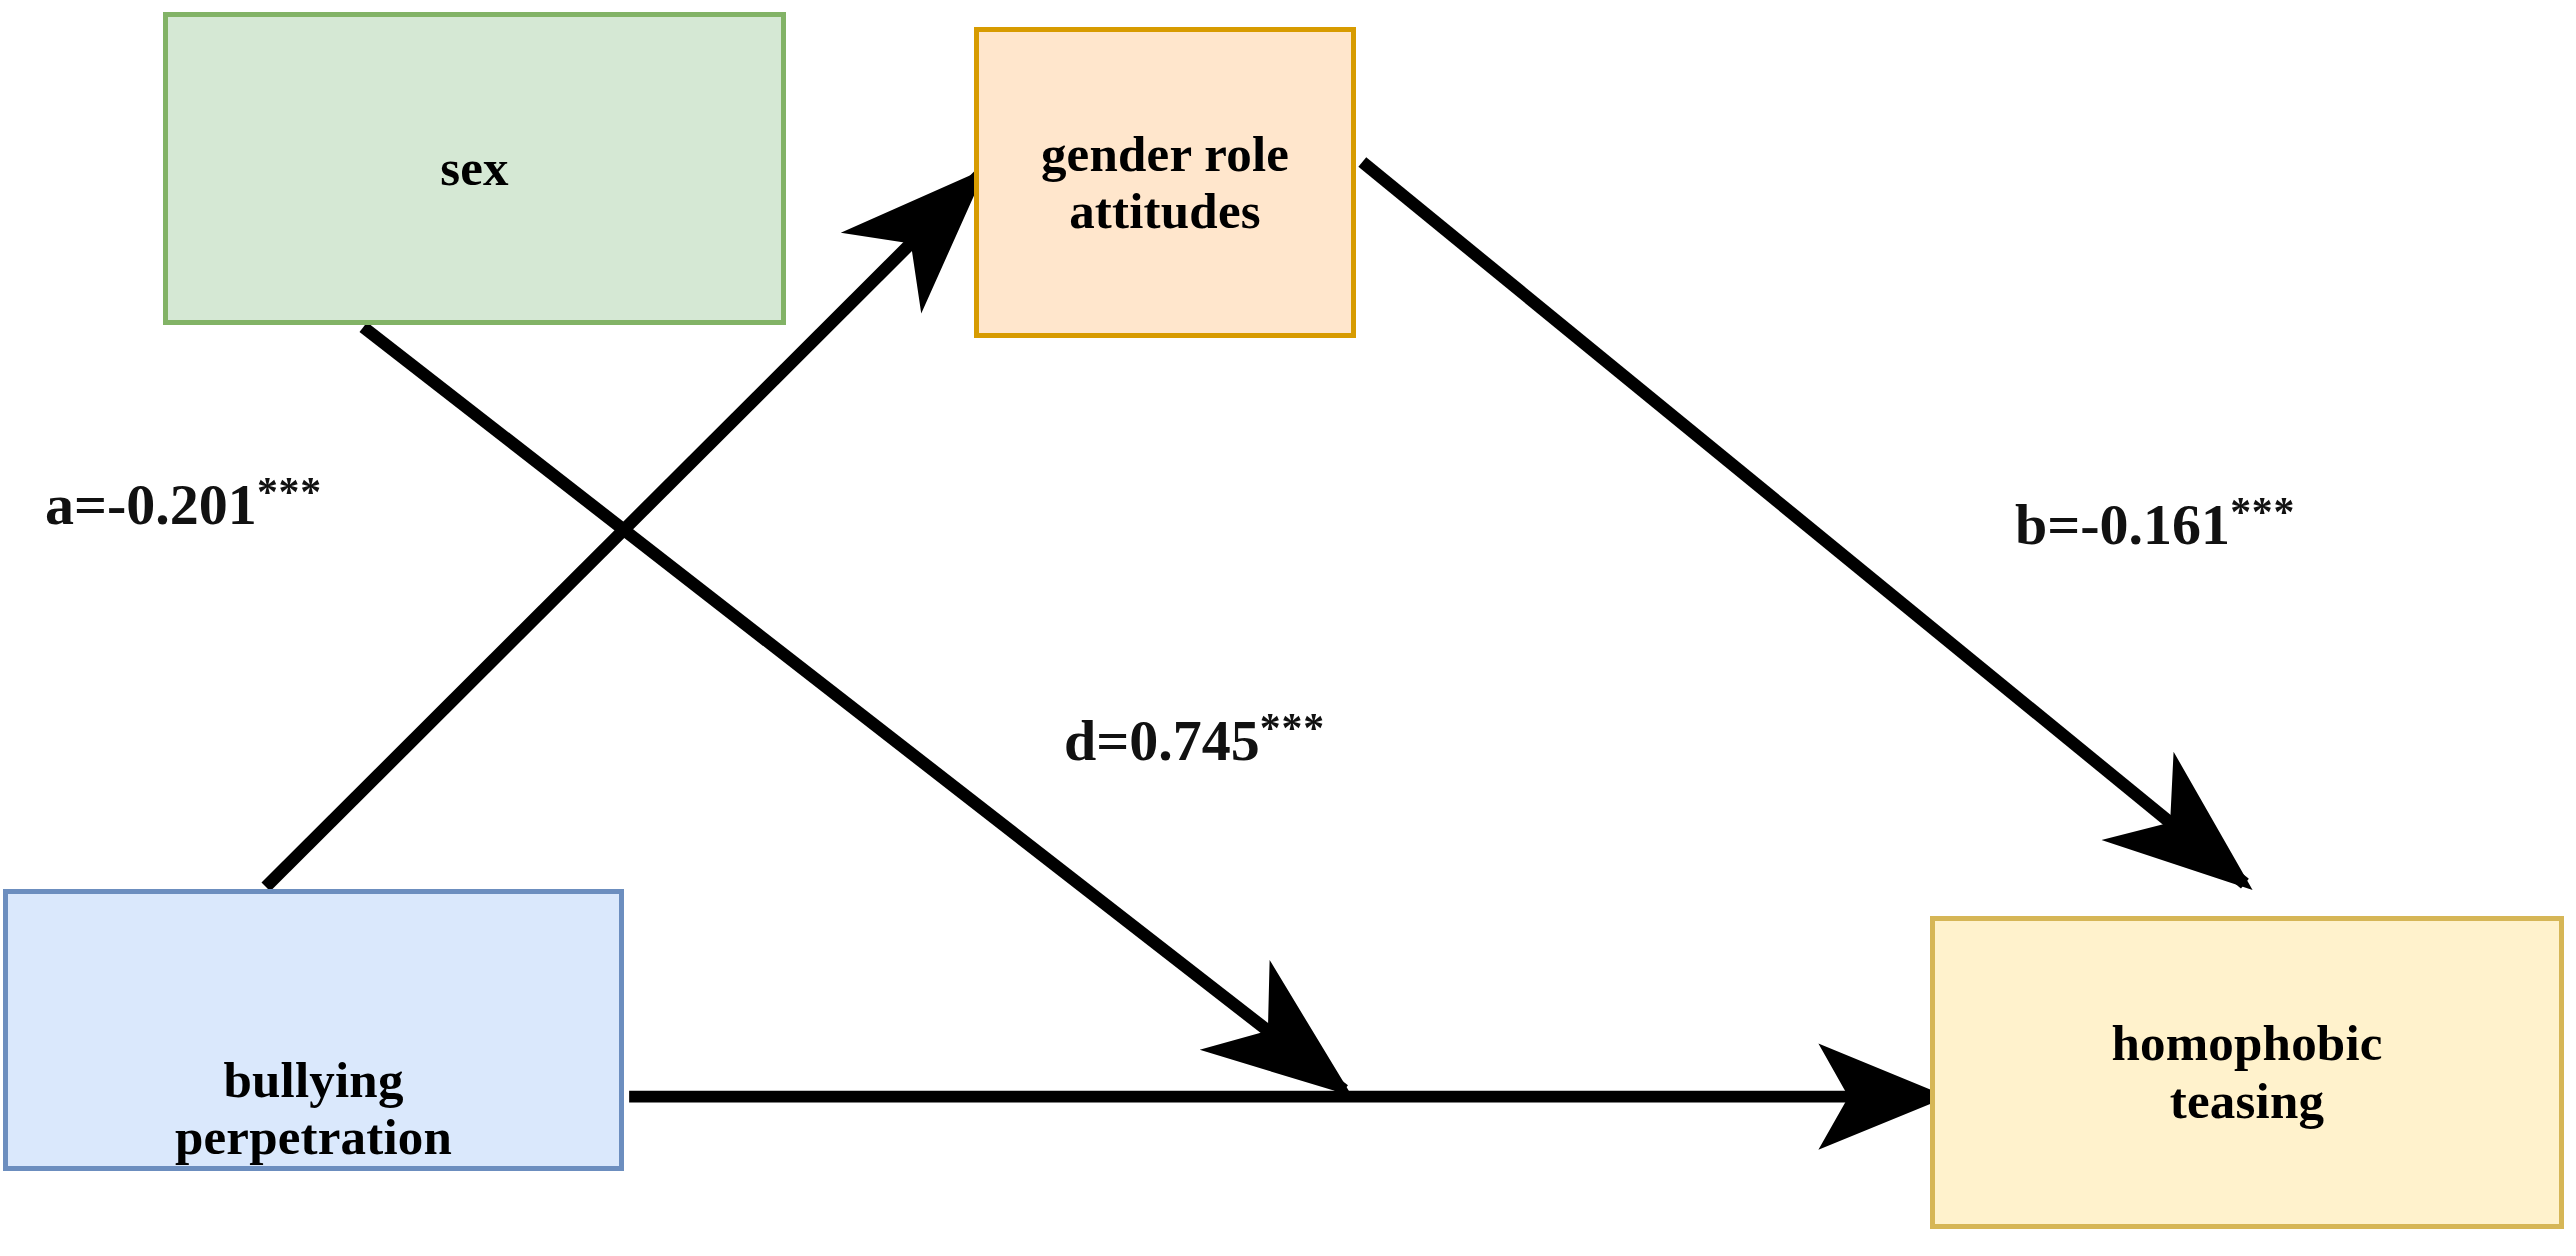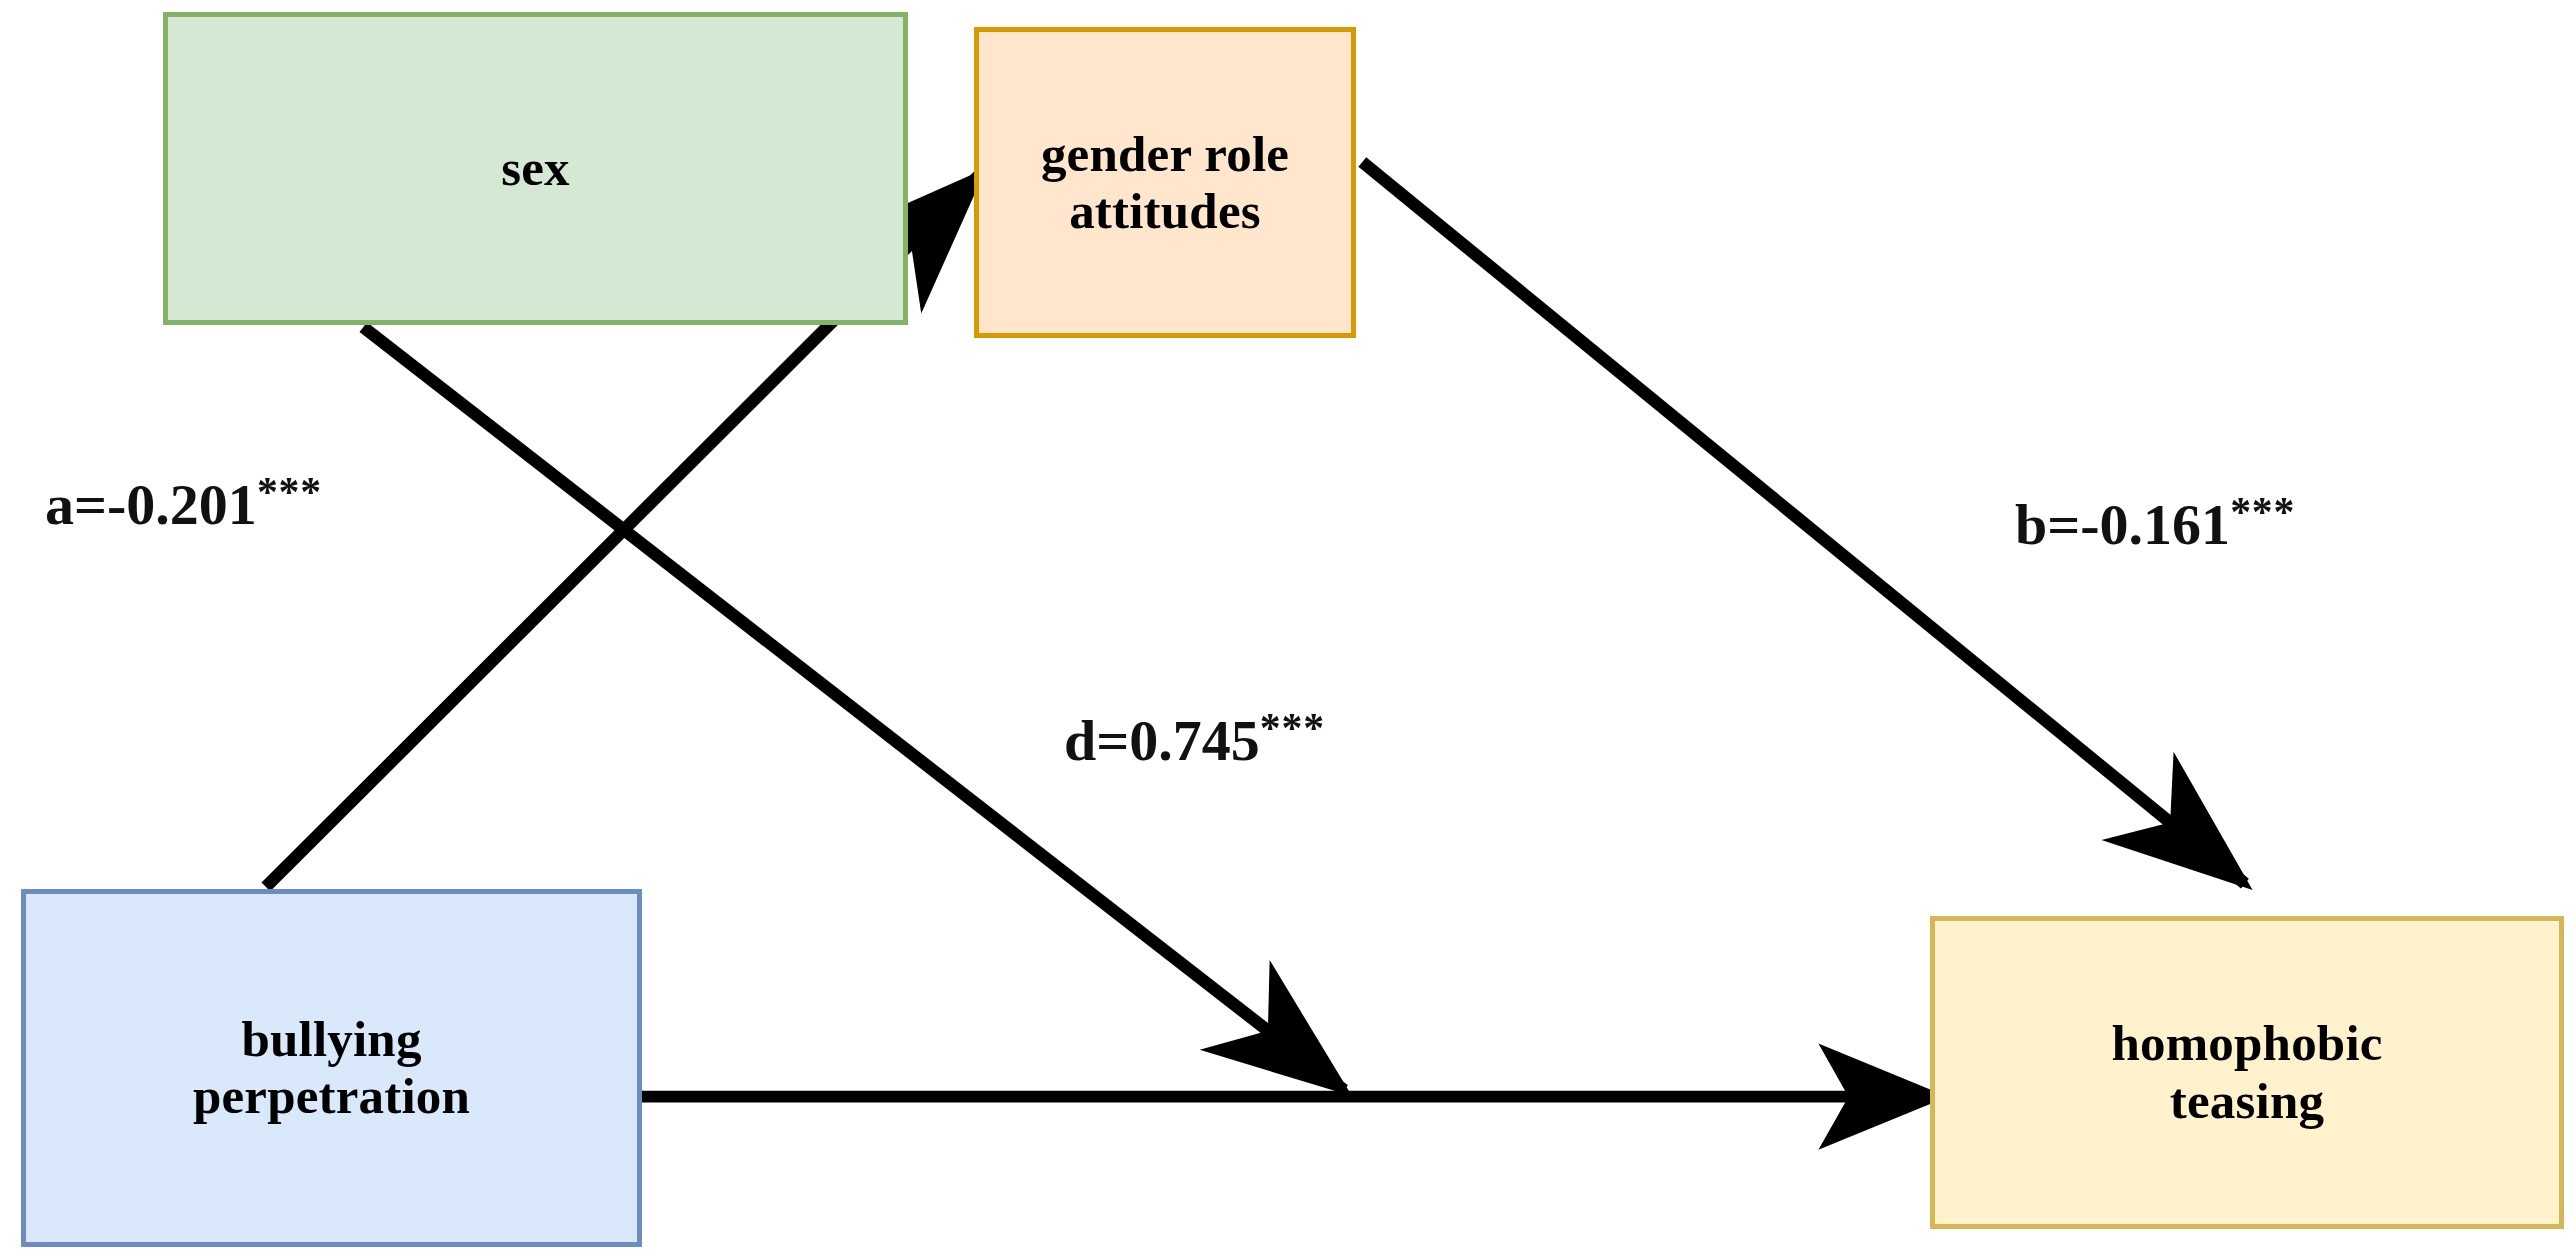--- a/index.html
+++ b/index.html
@@ -34,45 +34,46 @@
     font-weight: bold;
     font-size: 51px;
     line-height: 1.12;
     color: #000000;
     border-style: solid;
     letter-spacing: 0.2px;
   }
   #node-sex {
     left: 163px;
     top: 11.6px;
-    width: 745px;
+    width: 623px;
     height: 313px;
     background: #d5e8d4;
     border-width: 5px;
     border-color: #82b366;
     text-align: center;
   }
   #node-gender-role-attitudes {
     left: 974px;
     top: 12.4px;
     width: 382px;
     height: 311px;
     background: #ffe6cc;
     border-width: 5px;
     border-color: #d79b00;
     margin-top: 15px;
   }
   #node-bullying-perpetration {
-    left: 21px;
+    left: 3px;
     top: 889px;
     width: 621px;
-    height: 358px;
+    height: 282px;
     background: #dae8fc;
     border-width: 5px;
     border-color: #6c8ebf;
+    align-items: flex-end;
   }
   #node-homophobic-teasing {
     left: 1930px;
     top: 889px;
     width: 634px;
     height: 313px;
     background: #fff2cc;
     border-width: 5px;
     border-color: #d6b656;
     margin-top: 27px;

